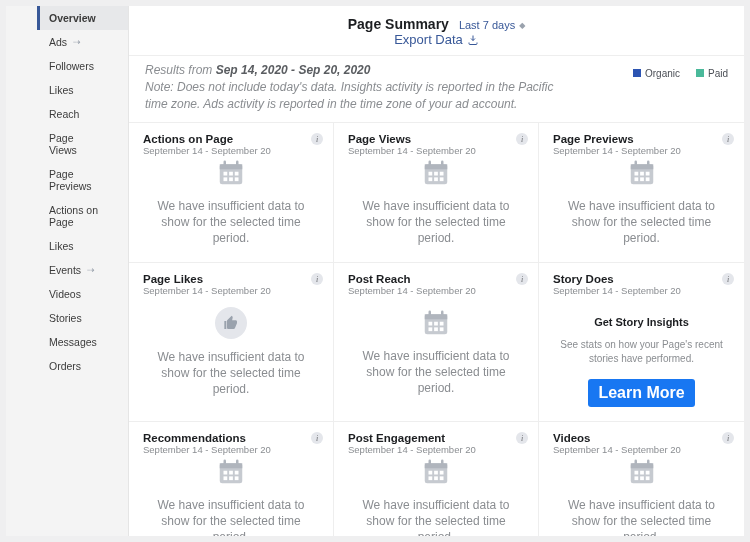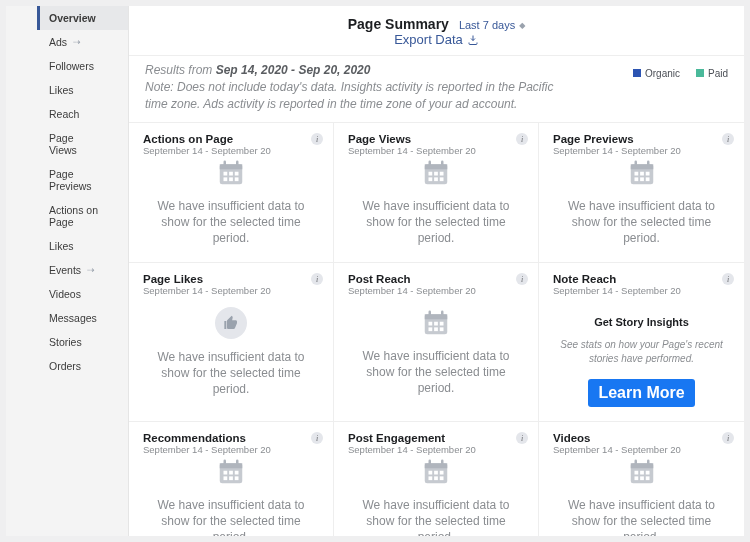--- a/index.html
+++ b/index.html
@@ -107,21 +107,21 @@
     text-align:center;
     gap:10px;
   }
   .empty-msg { color:#8a8d91; font-size:12px; line-height:1.35; padding: 0 8px;}
   .calendar-icon svg { display:block; }
   .like-circle {
     width:32px; height:32px; border-radius:50%;
     background:#e4e6eb; display:flex; align-items:center; justify-content:center;
   }
   .story-cta-title { font-size:11px; font-weight:700; margin-top:20px;}
-  .story-cta-msg { color:#8a8d91; font-size:10px; line-height:1.35; padding: 0 6px; font-style: italic;}
+  .story-cta-msg { color:#8a8d91; font-size:10px; line-height:1.35; padding: 0 6px;}
   .learn-more {
     background:#1877f2; color:#fff; border:none;
     font-size:16px; font-weight:600;
     padding:5px 10px; border-radius:3px; cursor:pointer;
     margin-top:4px;
   }
 </style>
 </head>
 <body>
 
@@ -157,24 +157,24 @@
         <span>Likes</span>
       </div>
     <div class="nav-item">
         <span>Events</span>
         <span class="nav-icon">⇢</span>
       </div>
     <div class="nav-item">
         <span>Videos</span>
       </div>
     <div class="nav-item">
+        <span>Stories</span>
+      </div>
+    <div class="nav-item">
         <span>Messages</span>
-      </div>
-    <div class="nav-item">
-        <span>Stories</span>
       </div>
     <div class="nav-item">
         <span>Orders</span>
       </div>
   </div>
 
   <div class="main">
     <div class="header">
       <div class="header-left">
         <span class="page-title">Page Summary</span>
@@ -304,21 +304,21 @@
                   <rect x="6" y="15.5" width="3" height="3" fill="#fff"></rect>
                   <rect x="10.5" y="15.5" width="3" height="3" fill="#fff"></rect>
                   <rect x="15" y="15.5" width="3" height="3" fill="#fff"></rect>
                 </svg>
               </span>
             <div class="empty-msg">We have insufficient data to show for the selected time period.</div>
           </div>
         </div>
         <div class="card">
           <span class="info-dot">i</span>
-          <div class="card-title">Note Reach</div>
+          <div class="card-title">Story Does</div>
           <div class="card-sub">September 14 - September 20</div>
           <div class="card-body">
             <div class="story-cta-title">Get Story Insights</div>
             <div class="story-cta-msg">See stats on how your Page's recent stories have performed.</div>
             <button class="learn-more">Learn More</button>
           </div>
         </div>
       </div>
 
       <div class="row">

